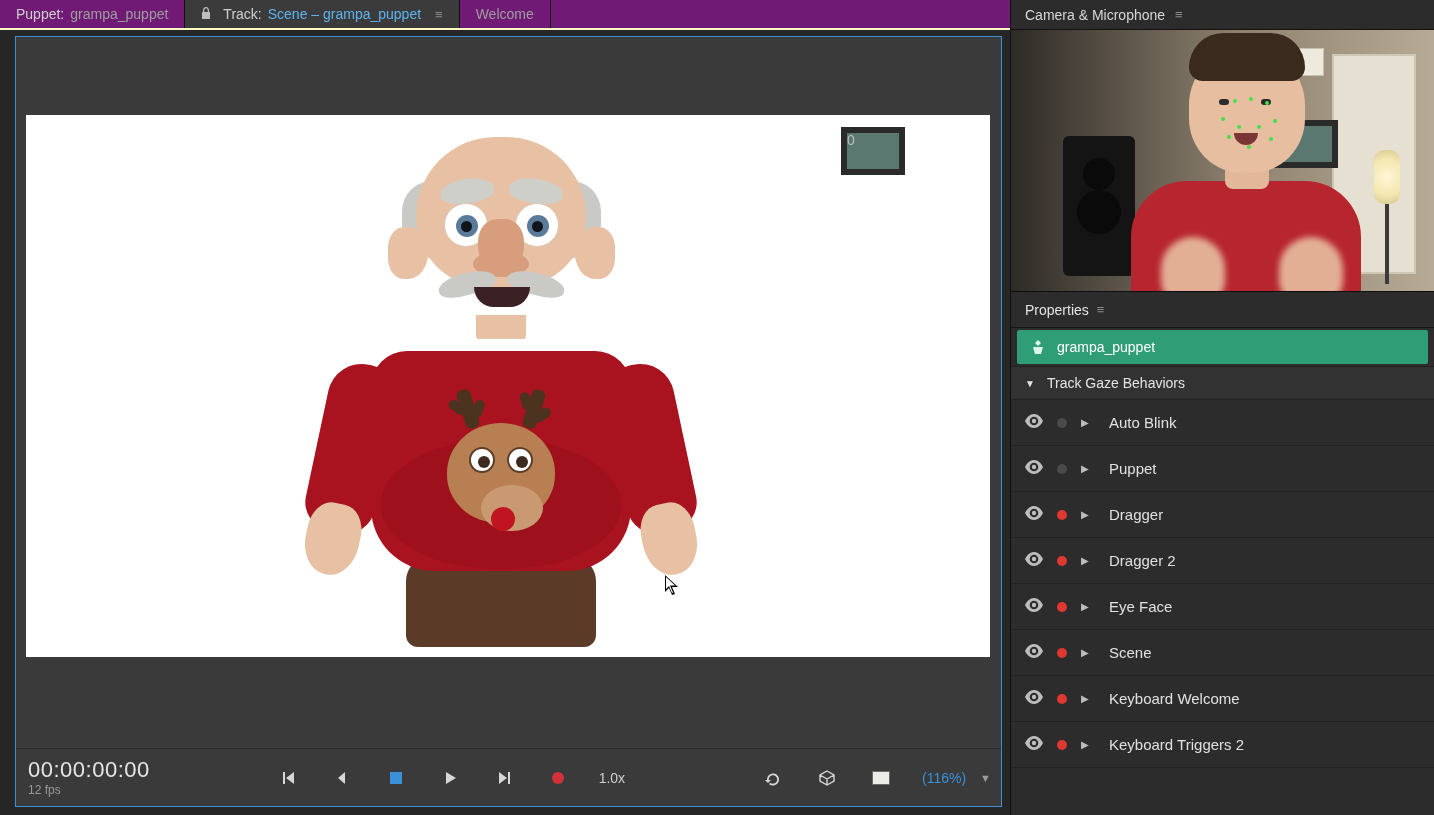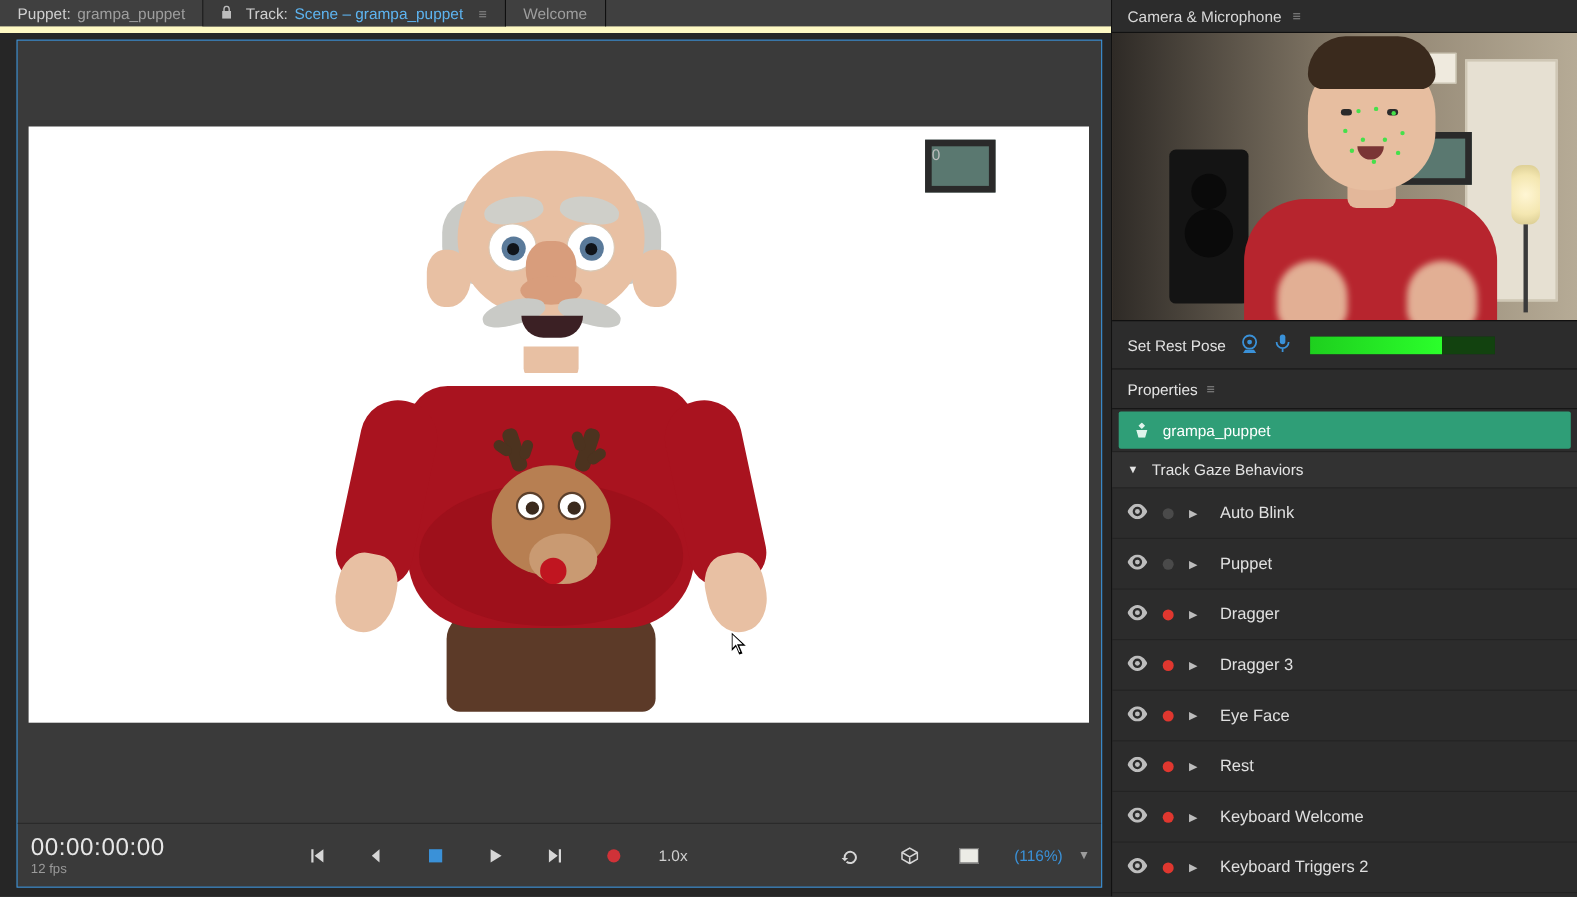--- a/index.html
+++ b/index.html
@@ -10,21 +10,21 @@
     width: 1434px;
     height: 815px;
     overflow: hidden;
     display: flex;
     font-size: 14px;
   }
   .main-col { flex: 1; display: flex; flex-direction: column; min-width: 0; }
   .side-col { width: 424px; display: flex; flex-direction: column; background: #2c2c2c; border-left: 1px solid #111; }
 
   
-  .tabs { display: flex; height: 30px; background: #404040; border-bottom: 6px solid #fef9c3; align-items: stretch; }
+  .tabs { display: flex; height: 30px; background: #701a75; border-bottom: 2px solid #fef9c3; align-items: stretch; }
   .tab {
     display: flex; align-items: center; gap: 6px;
     padding: 0 16px; border-right: 1px solid #0f0f0f;
     color: #9e9e9e; cursor: pointer; font-size: 14px;
   }
   .tab.active { background: #3b3b3b; color: #e8e8e8; }
   .tab .hl { color: #5db4f0; }
   .tab .prefix { color: #cfcfcf; }
   .menu-icon { font-size: 13px; margin-left: 8px; color: #8a8a8a; }
   .lock-icon svg { width: 10px; height: 12px; fill: #bdbdbd; margin-right: 6px; }
@@ -369,40 +369,20 @@
         <span style="left:44px; top:20px"></span>
           <span style="left:52px; top:38px"></span>
         <span style="left:48px; top:56px"></span>
           <span style="left:26px; top:64px"></span>
         <span style="left:16px; top:44px"></span>
           <span style="left:36px; top:44px"></span>
       </div>
     </div>
   </div>
 
-  <div class="cam-bar">
-    <span class="rest">Set Rest Pose</span>
-    <span class="cam-icon">
-      <svg viewBox="0 0 18 18">
-          <circle cx="9" cy="8" r="6" fill="none" stroke="#3a91d8" stroke-width="1.6"></circle>
-          <circle cx="9" cy="8" r="2.2"></circle>
-          <path d="M5 15h8l2 3H3z"></path>
-        </svg>
-    </span>
-    <span class="mic-icon">
-      <svg viewBox="0 0 18 18">
-          <rect x="6.5" y="1" width="5" height="9" rx="2.5"></rect>
-          <path fill="none" stroke="#3a91d8" stroke-width="1.6" d="M3.5 8a5.5 5.5 0 0 0 11 0M9 13.5V17"></path>
-        </svg>
-    </span>
-    <div class="level-meter">
-      <div class="level-fill"></div>
-        <div class="level-dim"></div>
-    </div>
-  </div>
 
   <div class="props-header">
     <span>Properties</span>
     <span class="menu-icon">≡</span>
   </div>
 
   <div class="selected-row">
     <svg viewBox="0 0 14 14">
         <path d="M7 0l3 3-3 3-3-3zM2 7h10l-2 7H4z"></path>
       </svg>
@@ -442,39 +422,39 @@
         <span class="exp">▶</span>
         <span class="b-name">Dragger</span>
       </div>
       <div class="b-row">
         <span class="eye-ic"><svg viewBox="0 0 18 14">
             <path d="M9 0C4 0 .7 5.2 0 7c.7 1.8 4 7 9 7s8.3-5.2 9-7c-.7-1.8-4-7-9-7zm0 11.3A4.3 4.3 0 1 1 9 2.7a4.3 4.3 0 0 1 0 8.6z"></path>
             <circle cx="9" cy="7" r="2.2"></circle>
           </svg></span>
         <span class="arm on"></span>
         <span class="exp">▶</span>
-        <span class="b-name">Dragger 3</span>
+        <span class="b-name">Dragger 2</span>
       </div>
       <div class="b-row">
         <span class="eye-ic"><svg viewBox="0 0 18 14">
             <path d="M9 0C4 0 .7 5.2 0 7c.7 1.8 4 7 9 7s8.3-5.2 9-7c-.7-1.8-4-7-9-7zm0 11.3A4.3 4.3 0 1 1 9 2.7a4.3 4.3 0 0 1 0 8.6z"></path>
             <circle cx="9" cy="7" r="2.2"></circle>
           </svg></span>
         <span class="arm on"></span>
         <span class="exp">▶</span>
         <span class="b-name">Eye Face</span>
       </div>
       <div class="b-row">
         <span class="eye-ic"><svg viewBox="0 0 18 14">
             <path d="M9 0C4 0 .7 5.2 0 7c.7 1.8 4 7 9 7s8.3-5.2 9-7c-.7-1.8-4-7-9-7zm0 11.3A4.3 4.3 0 1 1 9 2.7a4.3 4.3 0 0 1 0 8.6z"></path>
             <circle cx="9" cy="7" r="2.2"></circle>
           </svg></span>
         <span class="arm on"></span>
         <span class="exp">▶</span>
-        <span class="b-name">Rest</span>
+        <span class="b-name">Scene</span>
       </div>
       <div class="b-row">
         <span class="eye-ic"><svg viewBox="0 0 18 14">
             <path d="M9 0C4 0 .7 5.2 0 7c.7 1.8 4 7 9 7s8.3-5.2 9-7c-.7-1.8-4-7-9-7zm0 11.3A4.3 4.3 0 1 1 9 2.7a4.3 4.3 0 0 1 0 8.6z"></path>
             <circle cx="9" cy="7" r="2.2"></circle>
           </svg></span>
         <span class="arm on"></span>
         <span class="exp">▶</span>
         <span class="b-name">Keyboard Welcome</span>
       </div>

